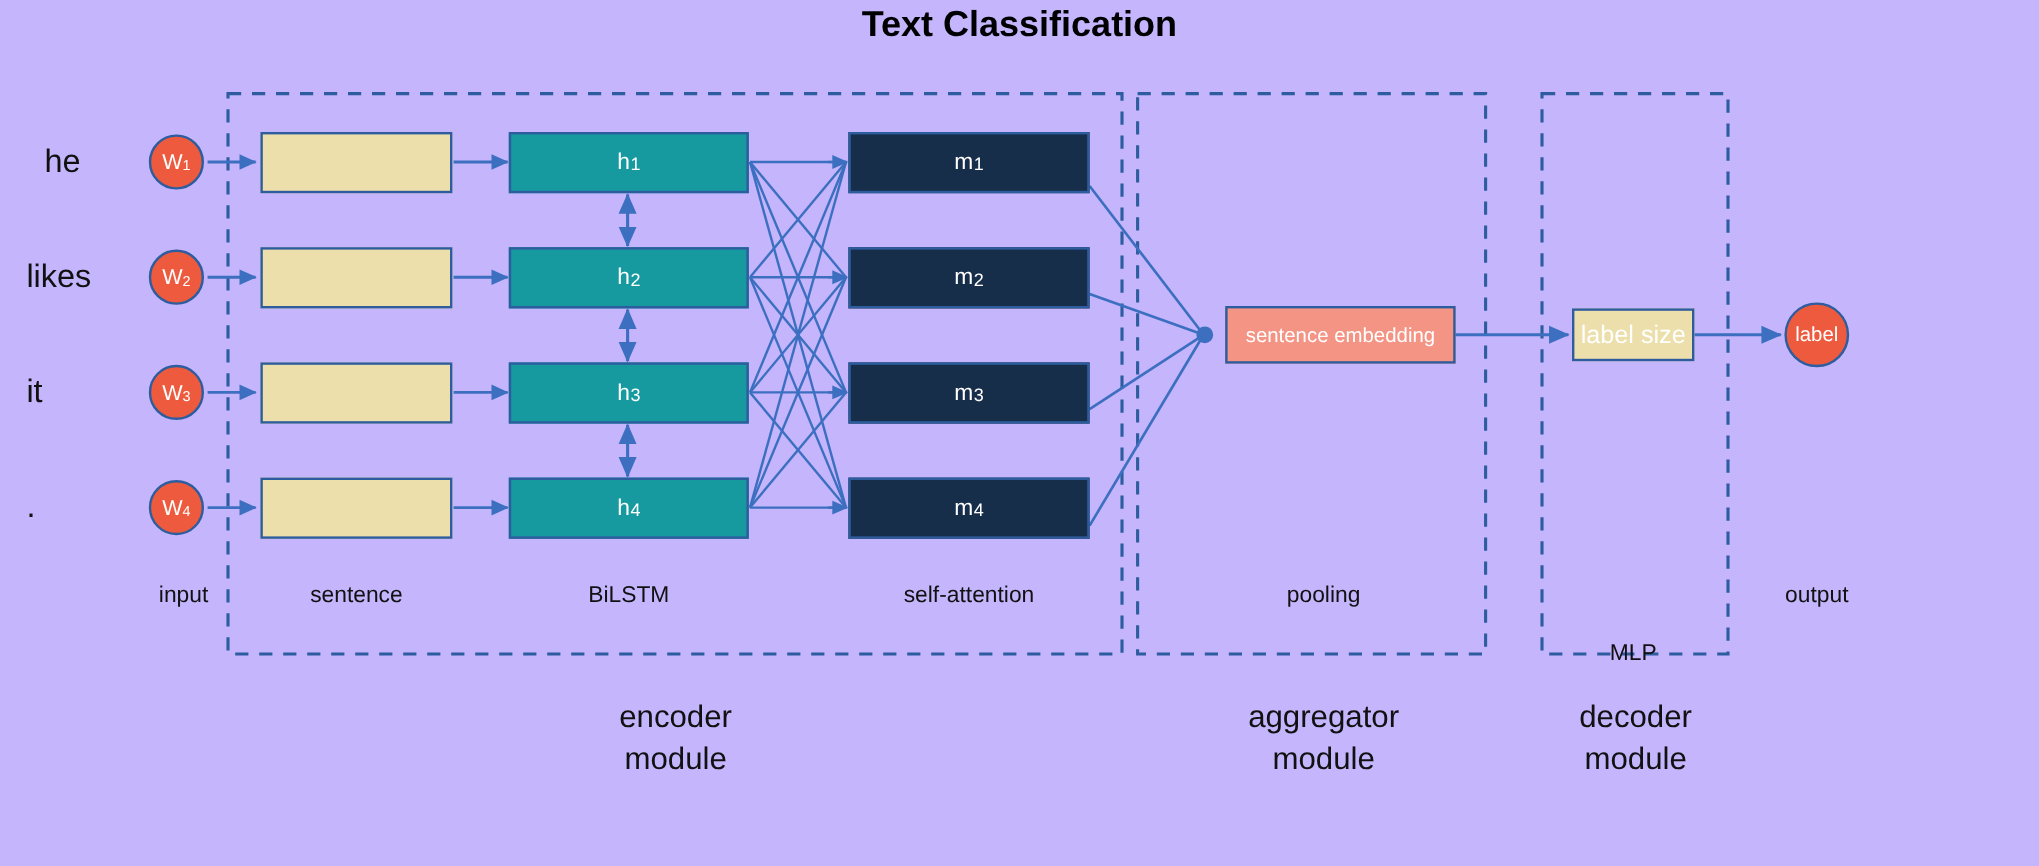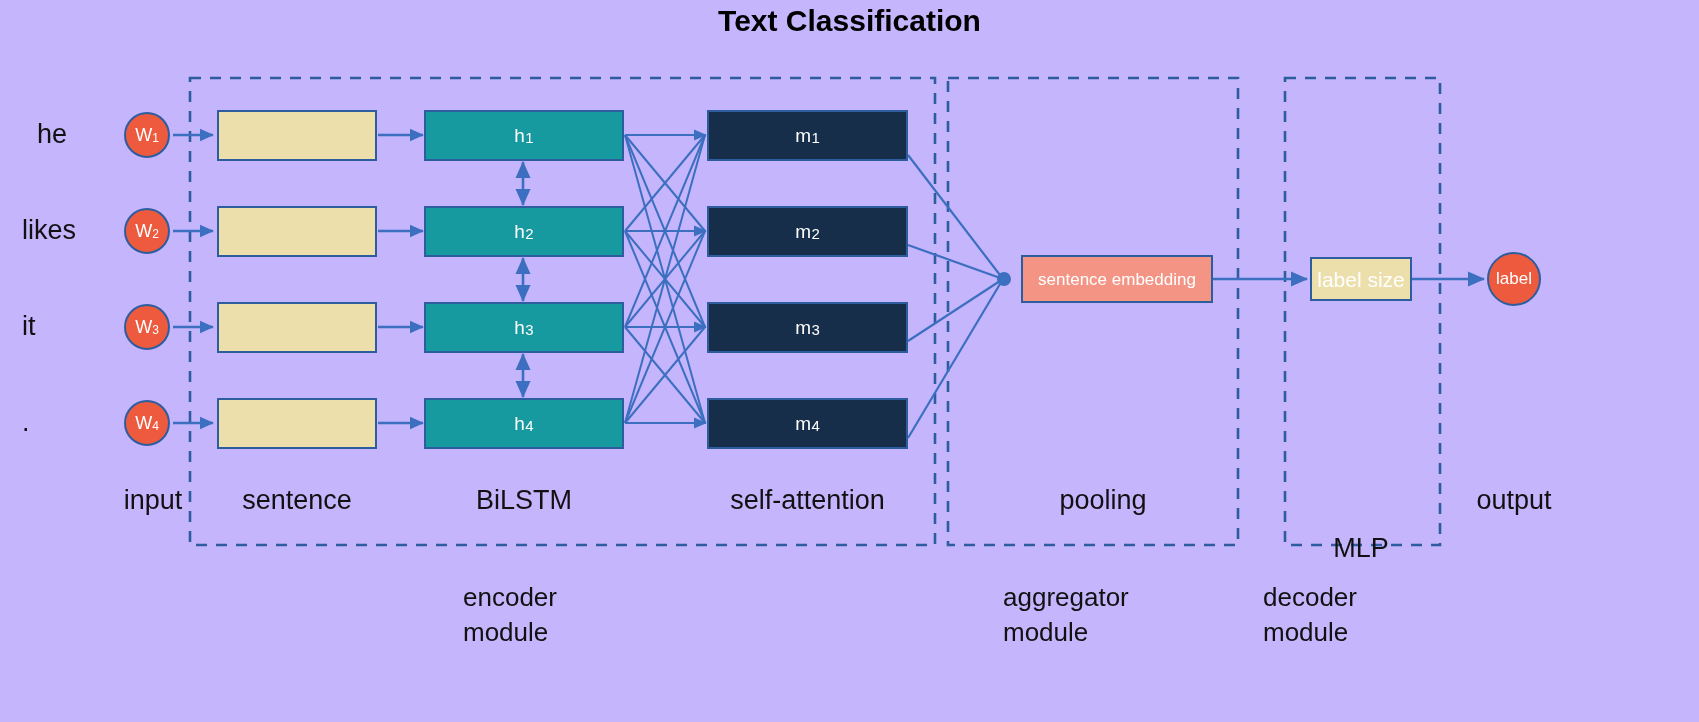--- a/index.html
+++ b/index.html
@@ -106,32 +106,33 @@
     border: 2.5px solid #2e5d9f;
     box-sizing: border-box;
     color: #ffffff;
     font-size: 17px;
     display: flex; align-items: center; justify-content: center;
   }
 
   
   .stage-cap {
     position: absolute;
-    font-size: 27px;
+    font-size: 19px;
     color: #111111;
     white-space: nowrap;
     text-align: center;
     line-height: 1;
   }
 
   
   .mod-cap {
     position: absolute;
     font-size: 26px;
     color: #111111;
+    text-align: center;
     line-height: 1.35;
     white-space: nowrap;
   }
 </style>
 </head>
 <body>
 
 <div id="canvas">
 
   <div id="title">Text Classification</div>

